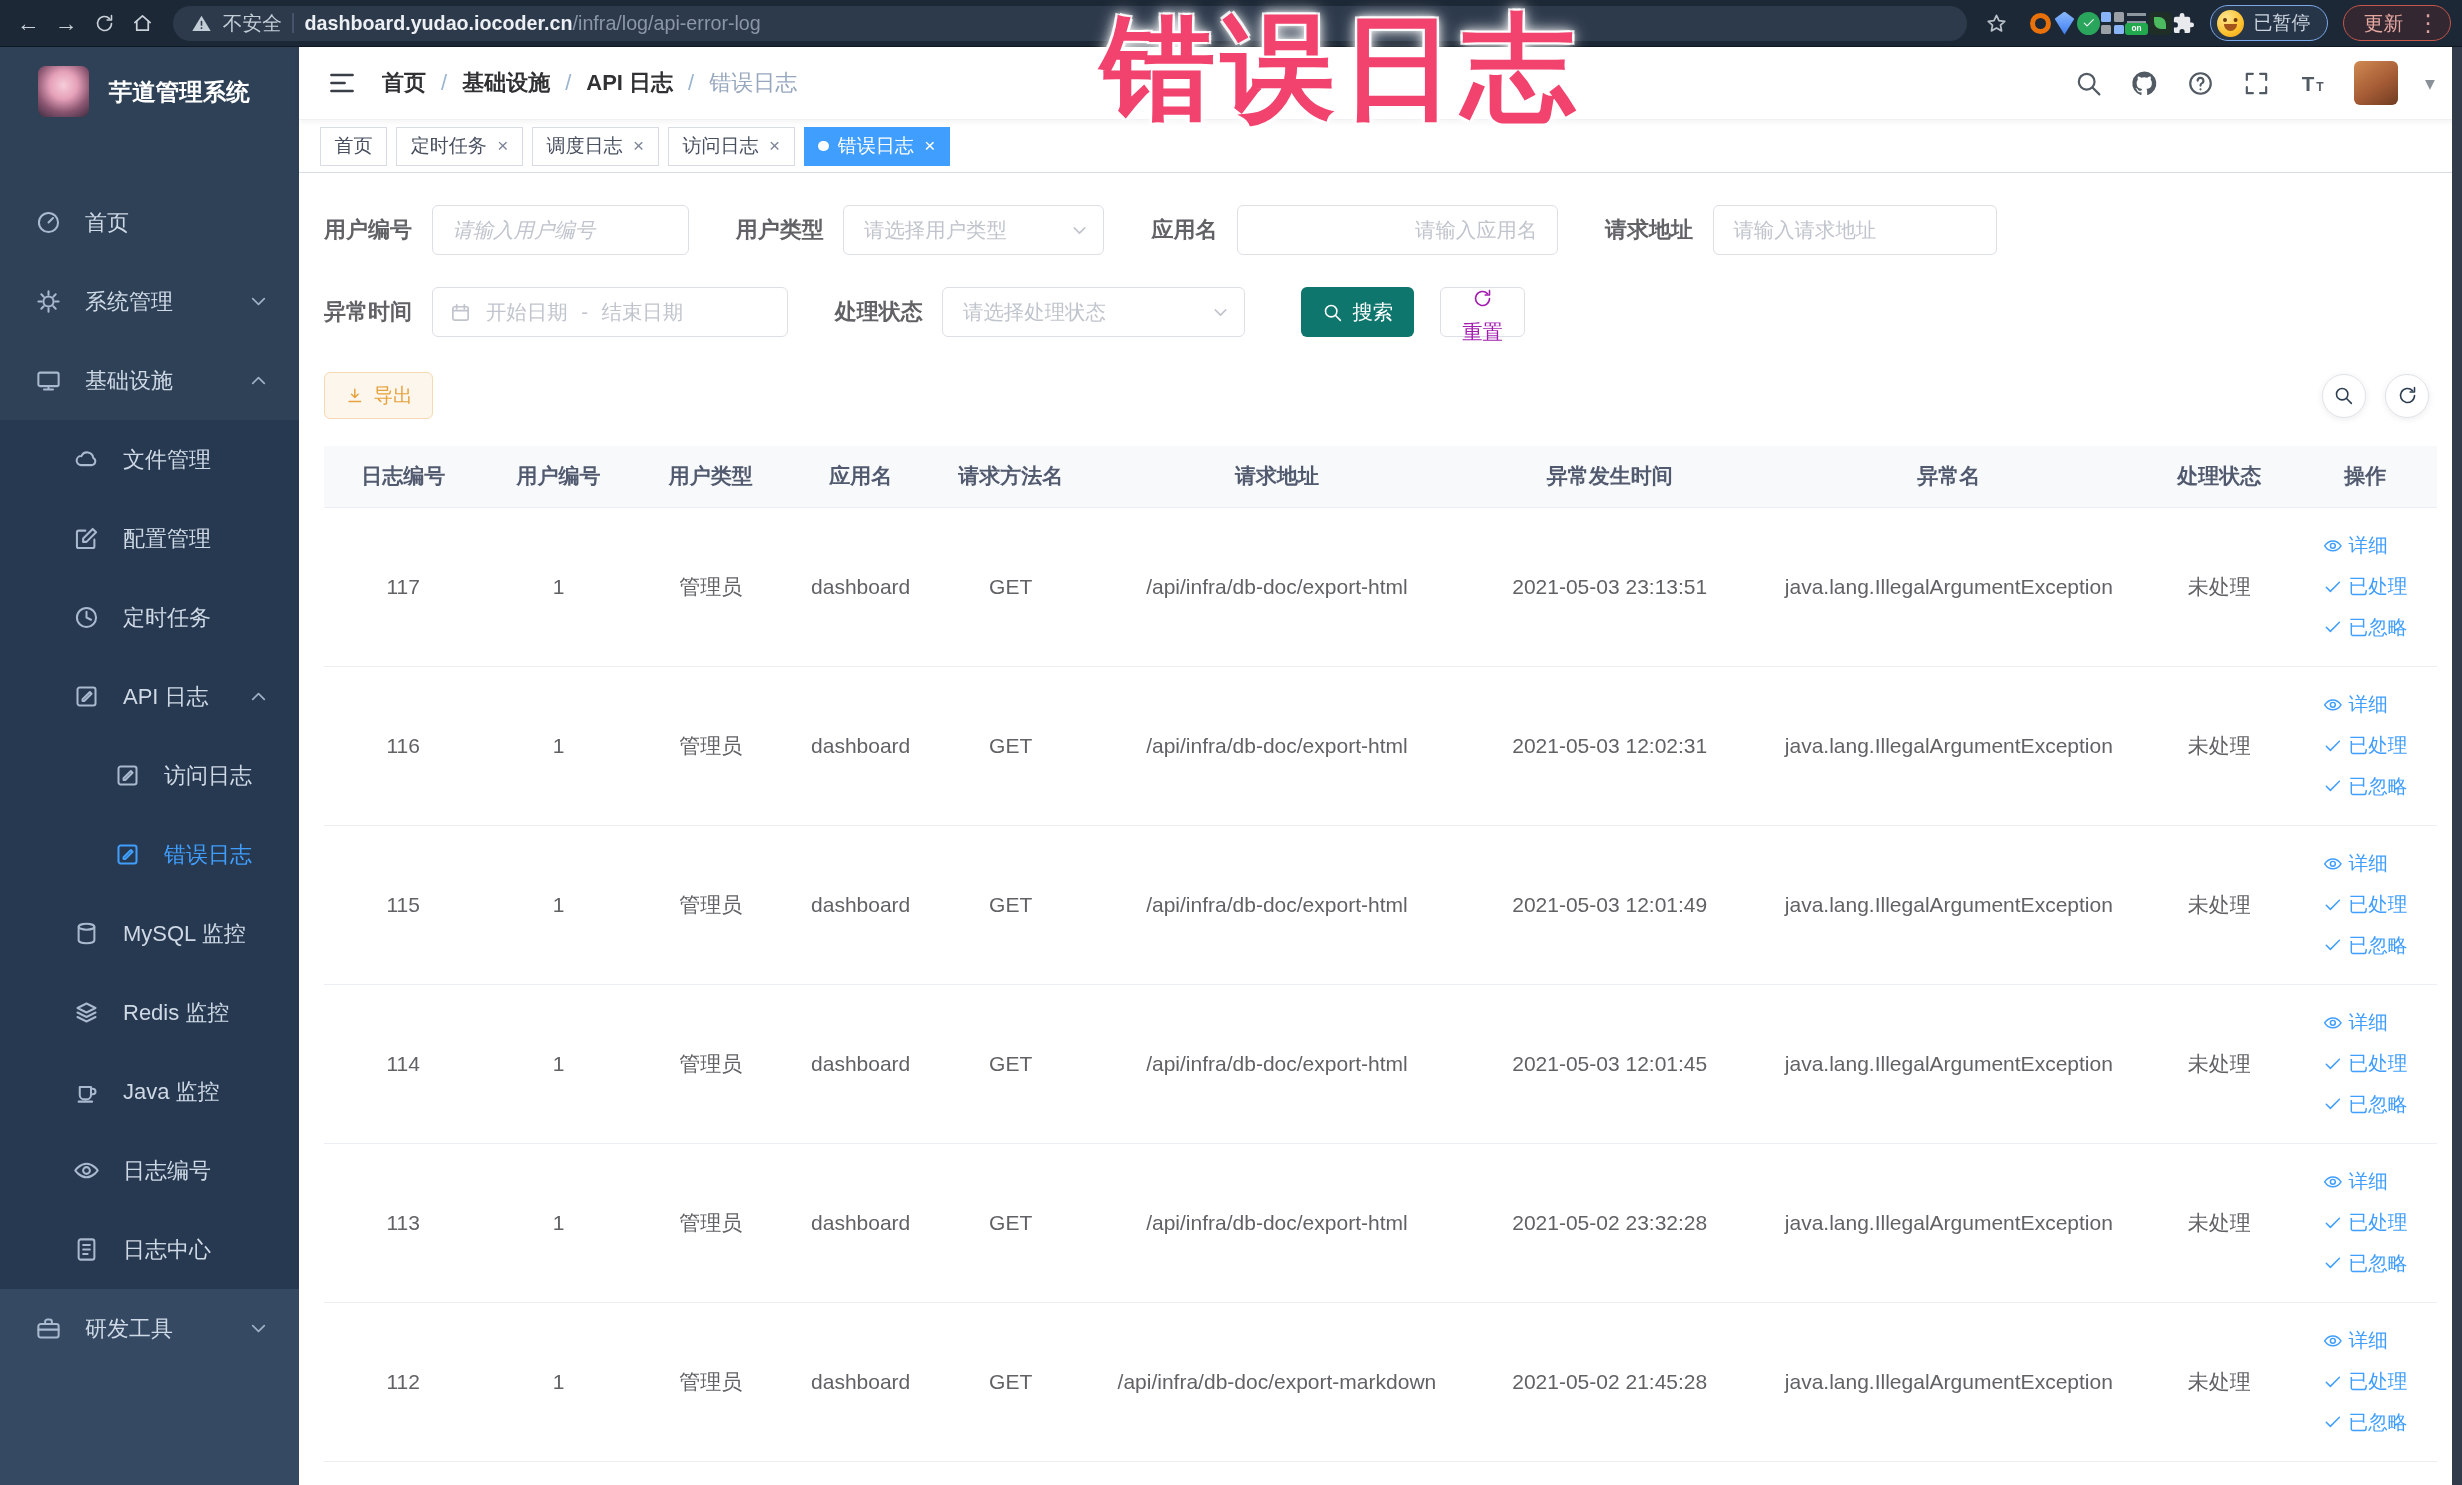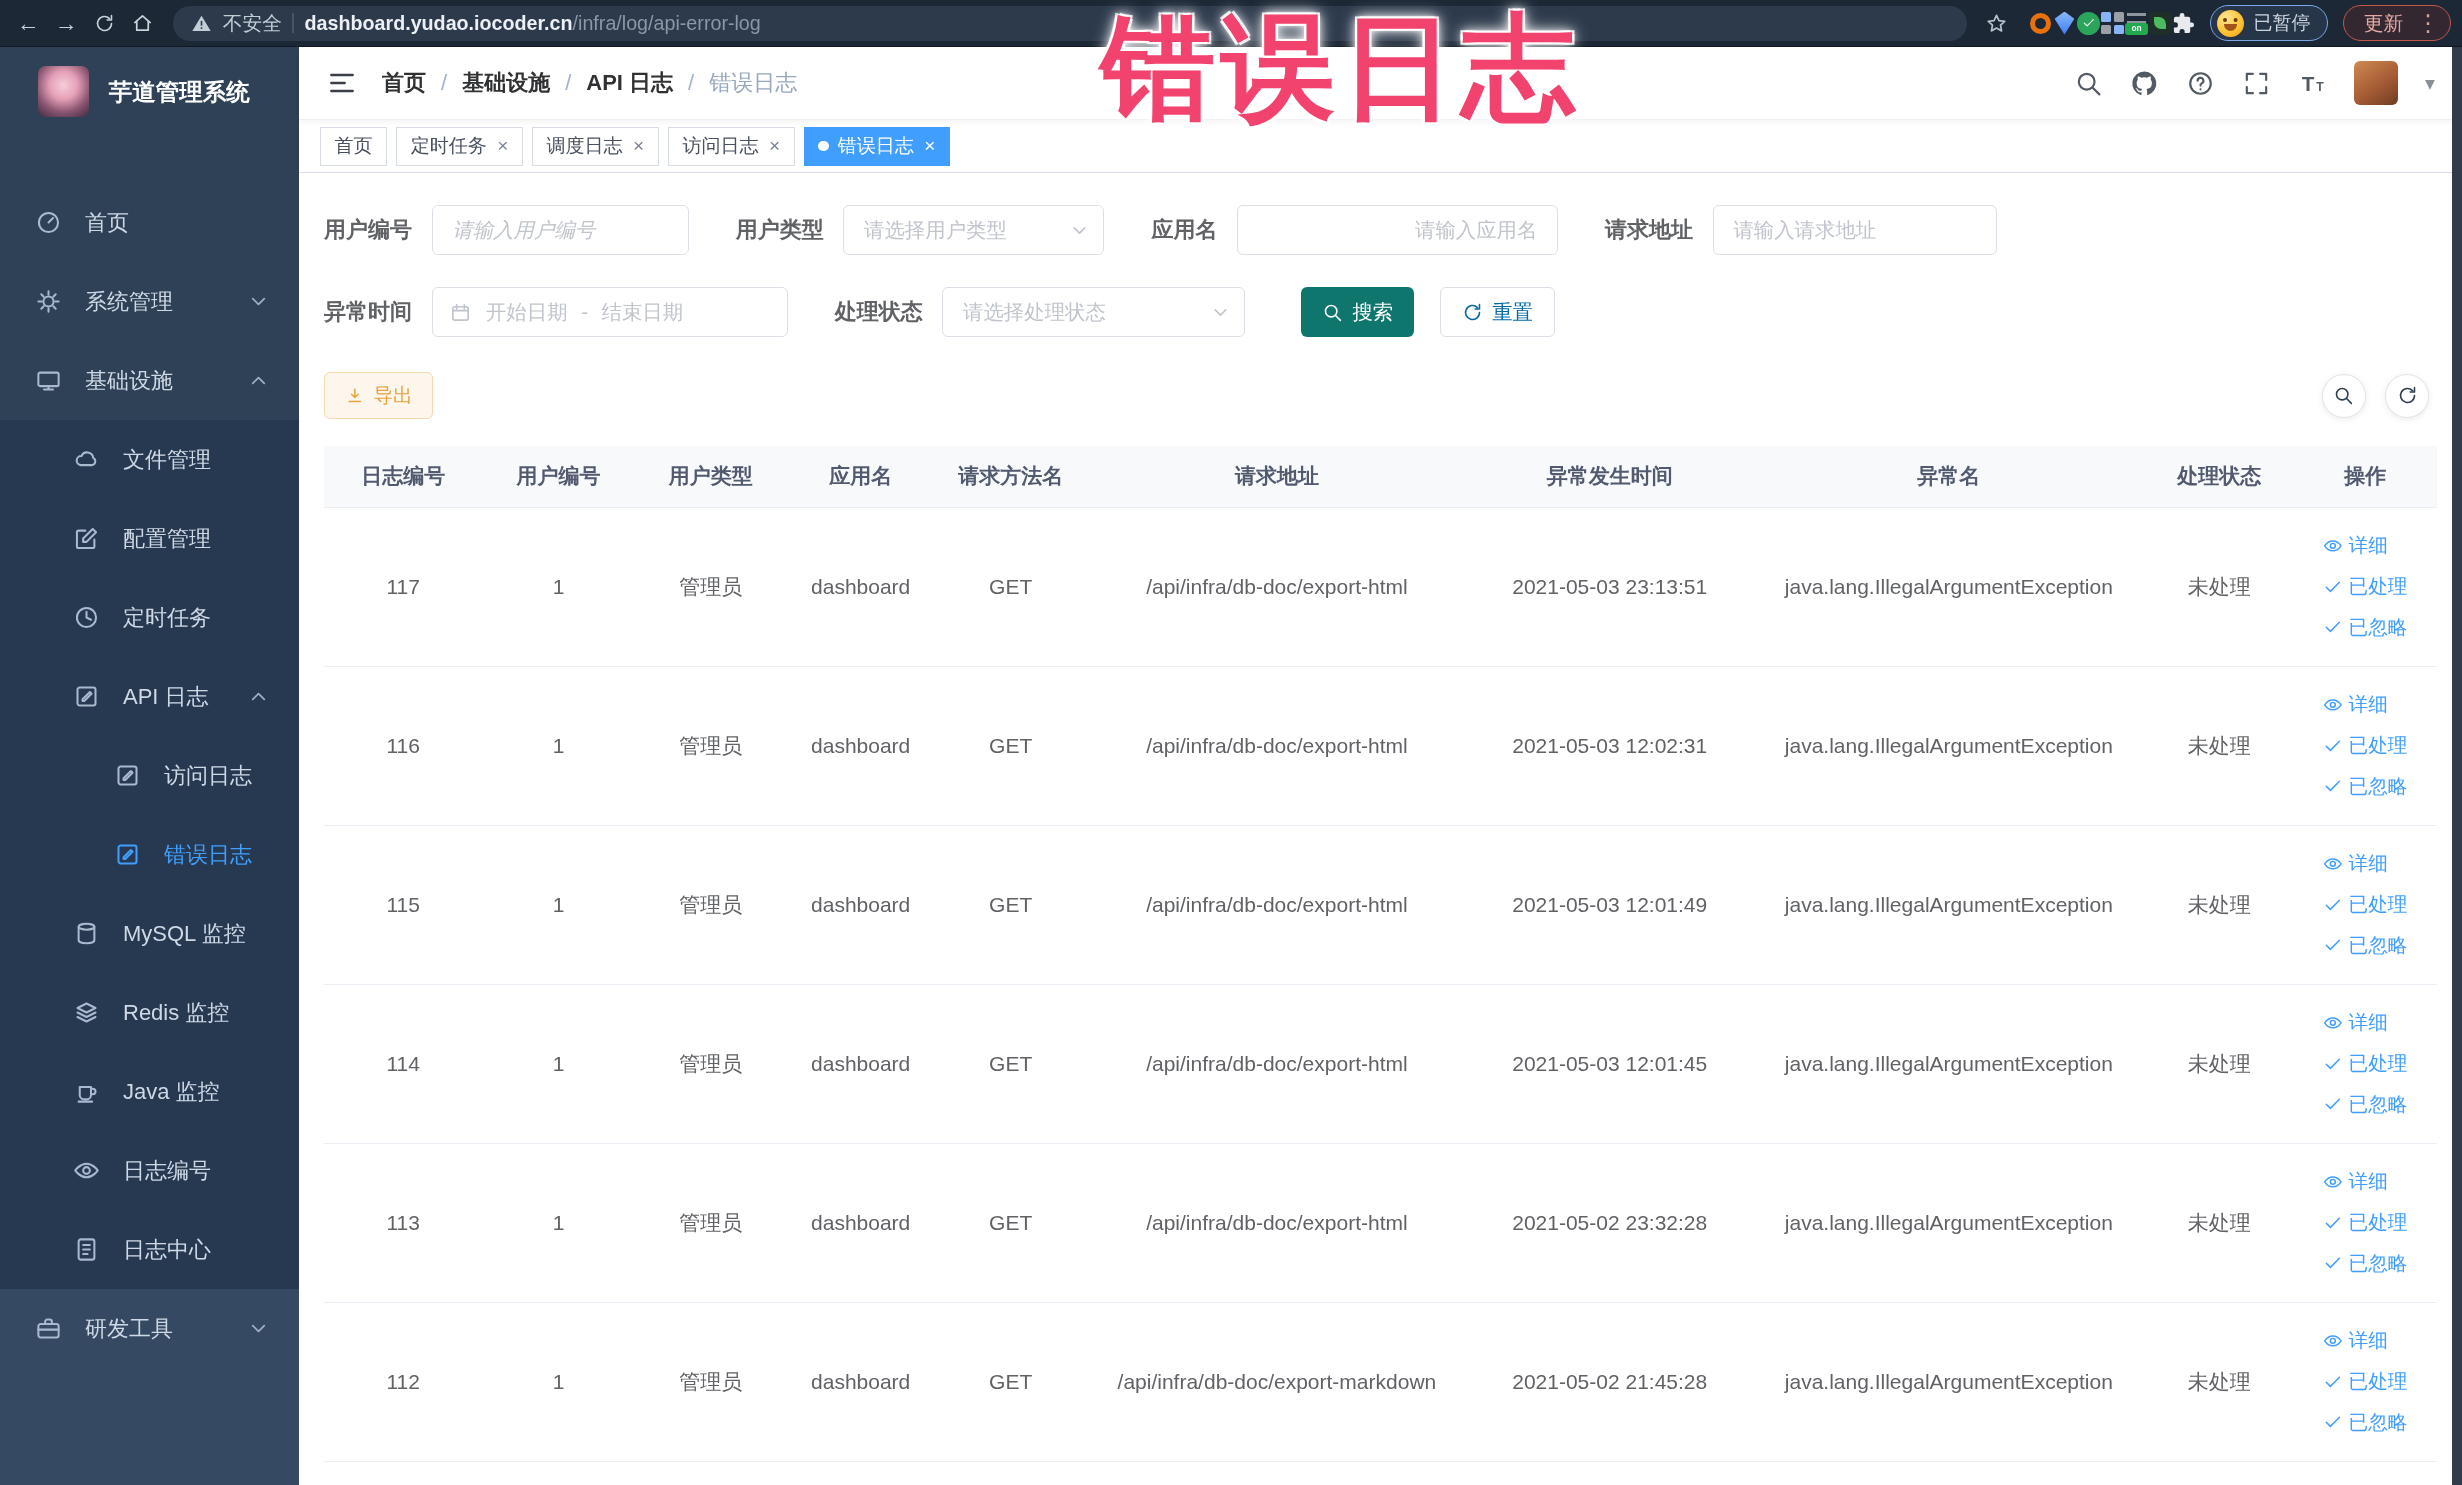--- a/index.html
+++ b/index.html
@@ -121,21 +121,21 @@
 .el-select .chev { position:absolute; right:13.6px; width:21px; height:21px; color:#c0c4cc; }
 .el-date { width:356px; height:50px; border:1.5px solid #dcdfe6; border-radius:6px; background:#fff;
   display:flex; align-items:center; gap:13.6px; padding:0 16.7px; font-size:20.4px; color:#c0c4cc; }
 .el-date .cal { width:23px; height:23px; color:#c0c4cc; flex:0 0 auto; }
 .el-date .sep { color:#c0c4cc; }
 .btn { display:inline-flex; align-items:center; gap:9px; height:50px; border-radius:6px;
   font-size:20.4px; padding:0 21px; cursor:pointer; border:none; white-space:nowrap;
   font-family:"Liberation Sans","DejaVu Sans",sans-serif; }
 .btn .b-ico { width:21px; height:21px; }
 .btn.primary { background:#0f766e; color:#fff; margin-left:9px; }
-.btn.plain { background:#fff; border:1.5px solid #dcdfe6; color:#0369a1; margin-left:26px; }
+.btn.plain { background:#fff; border:1.5px solid #dcdfe6; color:#a21caf; margin-left:26px;flex-direction:column; }
 .toolbar-row { display:flex; align-items:center; margin-top:35px; }
 .btn-export { display:inline-flex; align-items:center; gap:9px; height:47px; padding:0 19.7px;
   background:#fdf6ec; border:1.5px solid #f5dab1; border-radius:6px; color:#e6a23c; font-size:19.7px; cursor:pointer; }
 .btn-export .b-ico { width:19.7px; height:19.7px; }
 .circle-btns { margin-left:auto; display:flex; gap:19.7px; padding-right:7.6px; }
 .circle-btn { width:44px; height:44px; border-radius:50%; border:1.5px solid #e0e4e9; background:#fff;
   display:flex; align-items:center; justify-content:center; color:#2c3e50;
   box-shadow:0 1.5px 7.6px rgba(0,0,0,.08); cursor:pointer; }
 .circle-btn [data-icon]{ width:21px; height:21px; }
 

